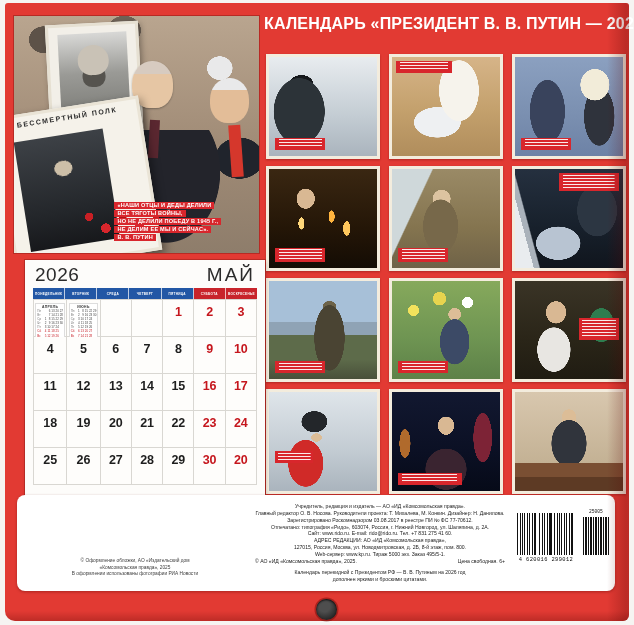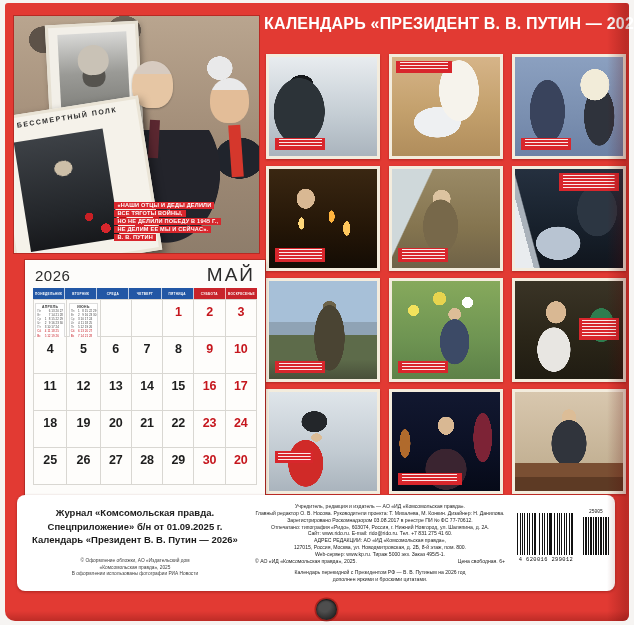--- a/index.html
+++ b/index.html
@@ -126,21 +126,21 @@
   .scene-desk    { background:linear-gradient(180deg, transparent 0 72%, #7a4f33 72% 86%, #5d3a24 86% 100%),
                    radial-gradient(30px 40px at 50% 52%, #30343c 0 58%, transparent 59%),
                    radial-gradient(14px 16px at 50% 26%, #dcbd97 0 52%, transparent 53%),
                    linear-gradient(180deg,#d8c7ae 0%, #c4b295 70%, #b3a183 100%); }
 
   
   .cal-card { position:absolute; left:20px; top:257px; width:240px; height:236px;
               background:#fdfcfa; box-shadow:0 0 0 1px rgba(120,20,15,.35), 1px 2px 4px rgba(0,0,0,.2);
               padding:4px 8px 6px 8px; }
   .cal-head { display:flex; justify-content:space-between; align-items:baseline; padding:0 2px; height:24px; }
-  .cal-year { font-size:15px; color:#2b2b2b; letter-spacing:.5px; }
+  .cal-year { font-size:19px; color:#2b2b2b; letter-spacing:.5px; }
   .cal-month { font-size:19px; color:#2b2b2b; letter-spacing:2px; }
   .dow-row { display:flex; height:11px; }
   .dow { flex:1; color:#fff; font-size:3.1px; font-weight:bold; letter-spacing:.3px;
          display:flex; align-items:center; justify-content:center; border-right:1px solid rgba(255,255,255,.7); }
   .dow.weekday { background:#2257a5; }
   .dow.weekend { background:#c8242b; }
   .dow:last-child { border-right:none; }
   .date-grid { display:grid; grid-template-columns:repeat(7,1fr); grid-auto-rows:37px; border-left:1px solid #d9d7d2; border-top:1px solid #d9d7d2; }
   .cell { border-right:1px solid #d9d7d2; border-bottom:1px solid #d9d7d2; background:#fefdfb; position:relative; padding-top:2px; text-align:center; }
   .cell .num { font-size:12.5px; font-weight:bold; color:#1e1e1e; }
@@ -412,25 +412,20 @@
         <div class="cell"><span class="num">26</span></div>
         <div class="cell"><span class="num">27</span></div>
         <div class="cell"><span class="num">28</span></div>
         <div class="cell"><span class="num">29</span></div>
         <div class="cell"><span class="num red">30</span></div>
         <div class="cell"><span class="num red">20</span></div>
       </div>
   </div>
 
   <div class="panel">
-    <div class="pub-block">
-        <div>Журнал «Комсомольская правда.</div>
-        <div>Спецприложение» б/н от 01.09.2025 г.</div>
-        <div>Календарь «Президент В. В. Путин — 2026»</div>
-      </div>
     <div class="cover-copyright">
         <div>© Оформление обложки, АО «Издательский дом</div>
         <div>«Комсомольская правда», 2025</div>
         <div>В оформлении использованы фотографии РИА Новости</div>
       </div>
     <div class="imprint">
         <div>Учредитель, редакция и издатель — АО «ИД «Комсомольская правда».</div>
         <div>Главный редактор О. В. Носова. Руководители проекта: Т. Михалева, М. Конкин. Дизайнер: Н. Данилова.</div>
         <div>Зарегистрировано Роскомнадзором 03.08.2017 в реестре ПИ № ФС 77-70612.</div>
         <div>Отпечатано: типография «Ридо», 603074, Россия, г. Нижний Новгород, ул. Шаляпина, д. 2А.</div>

